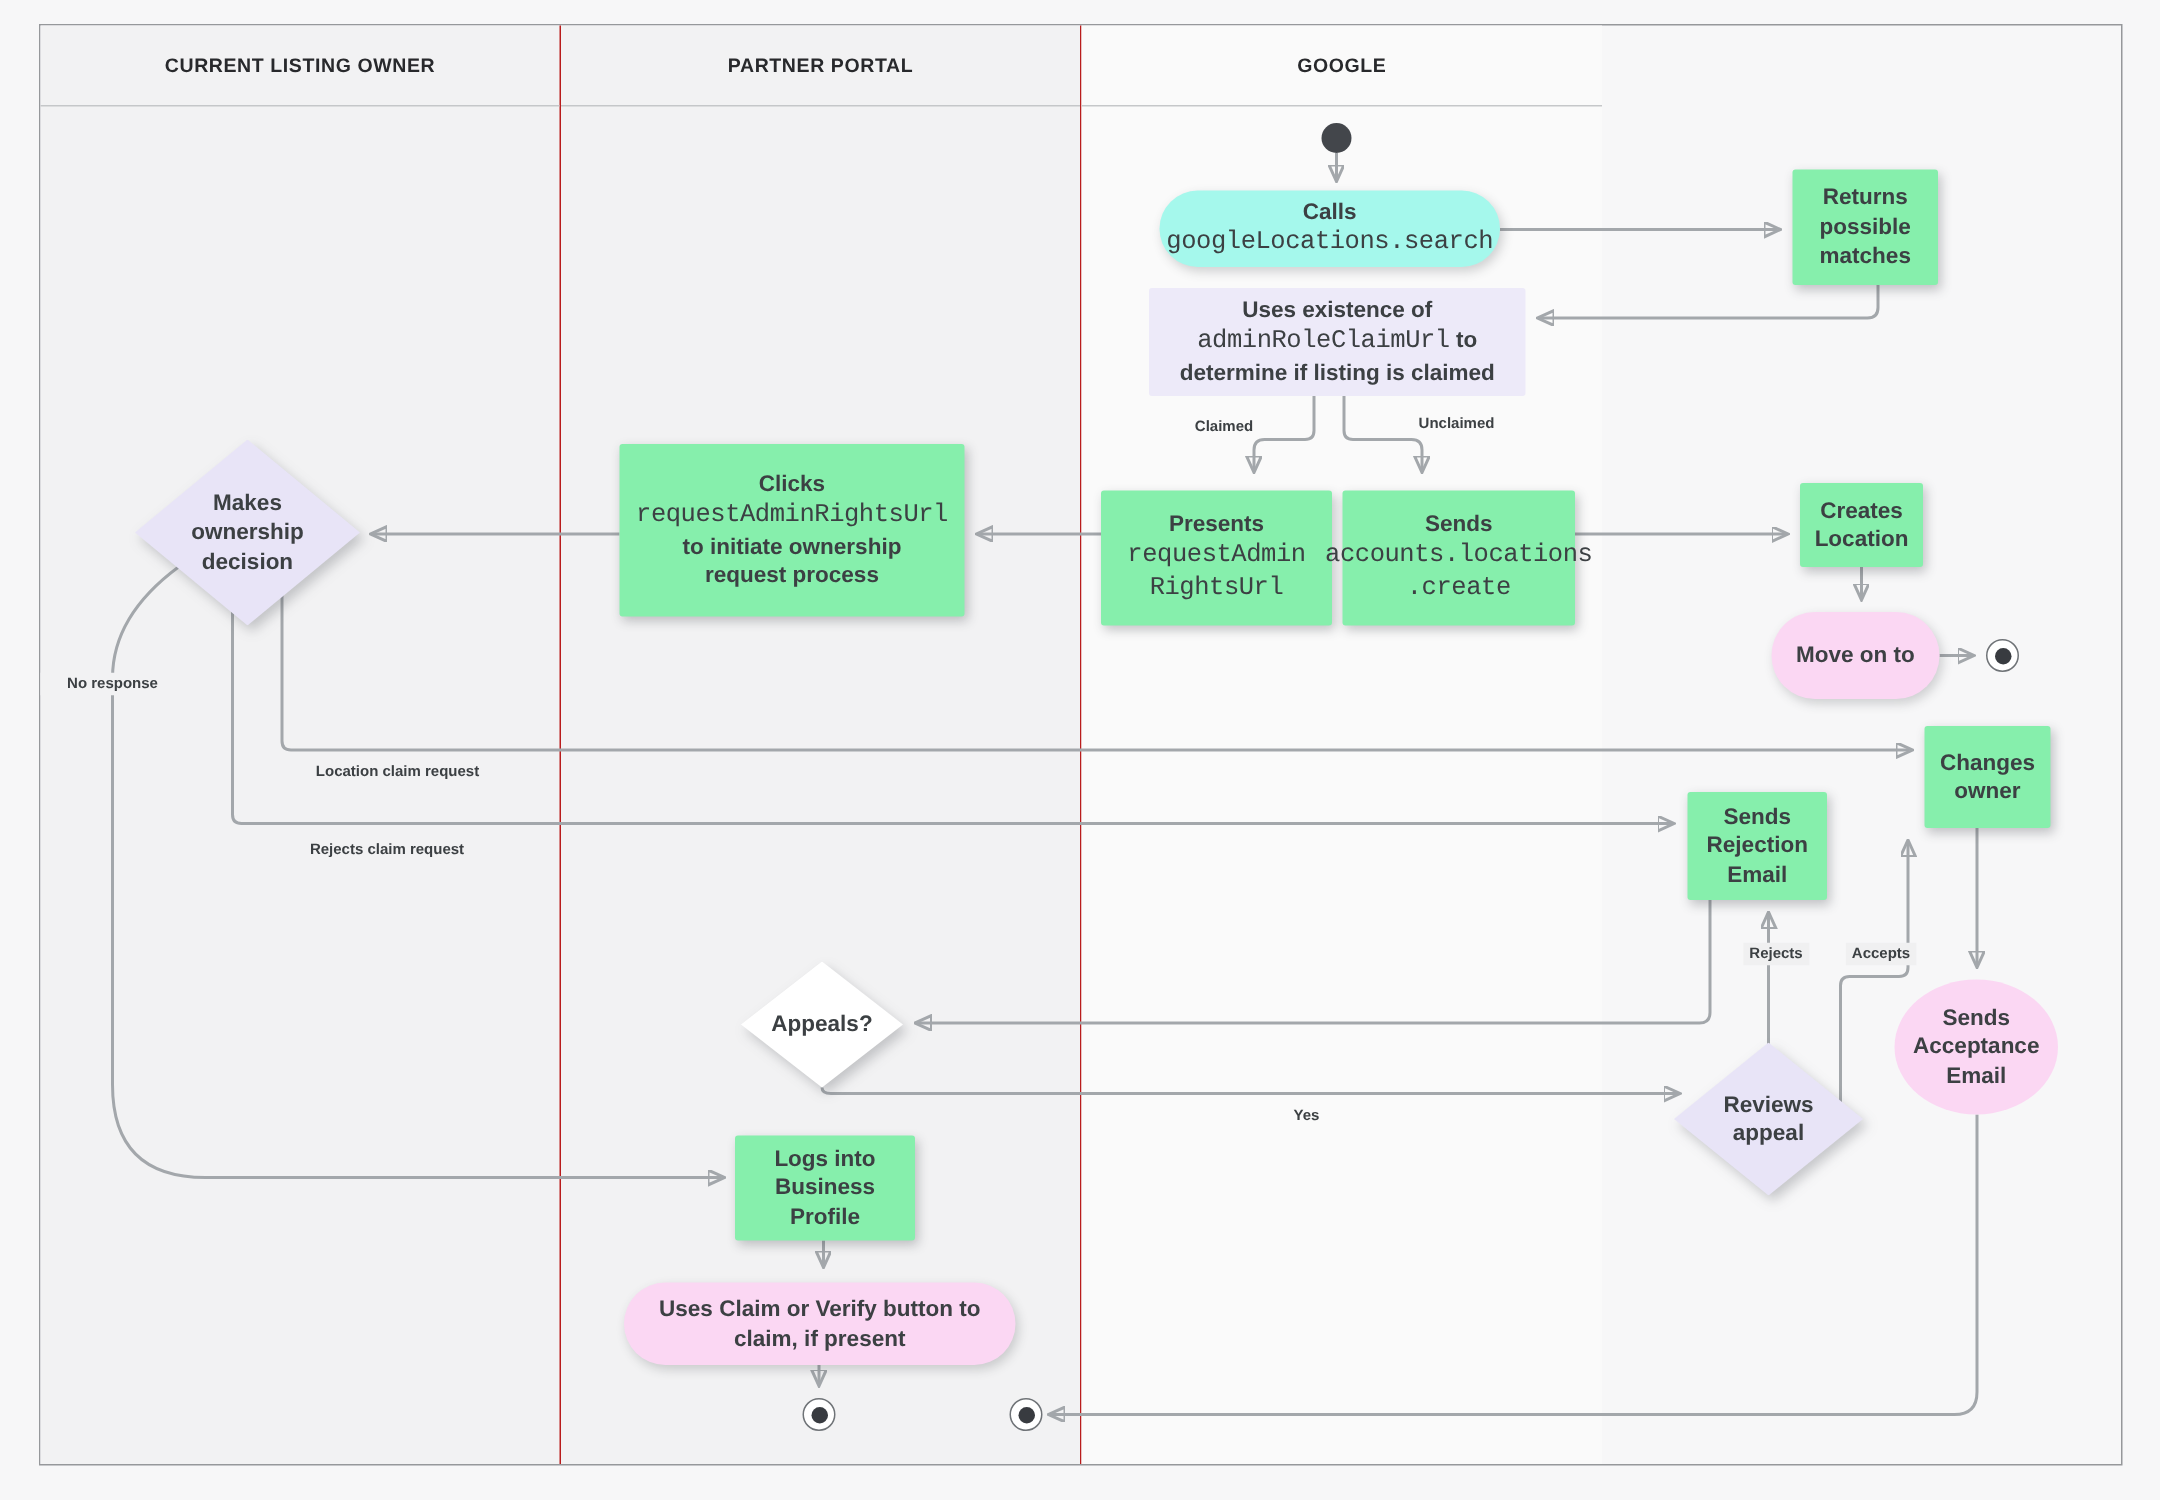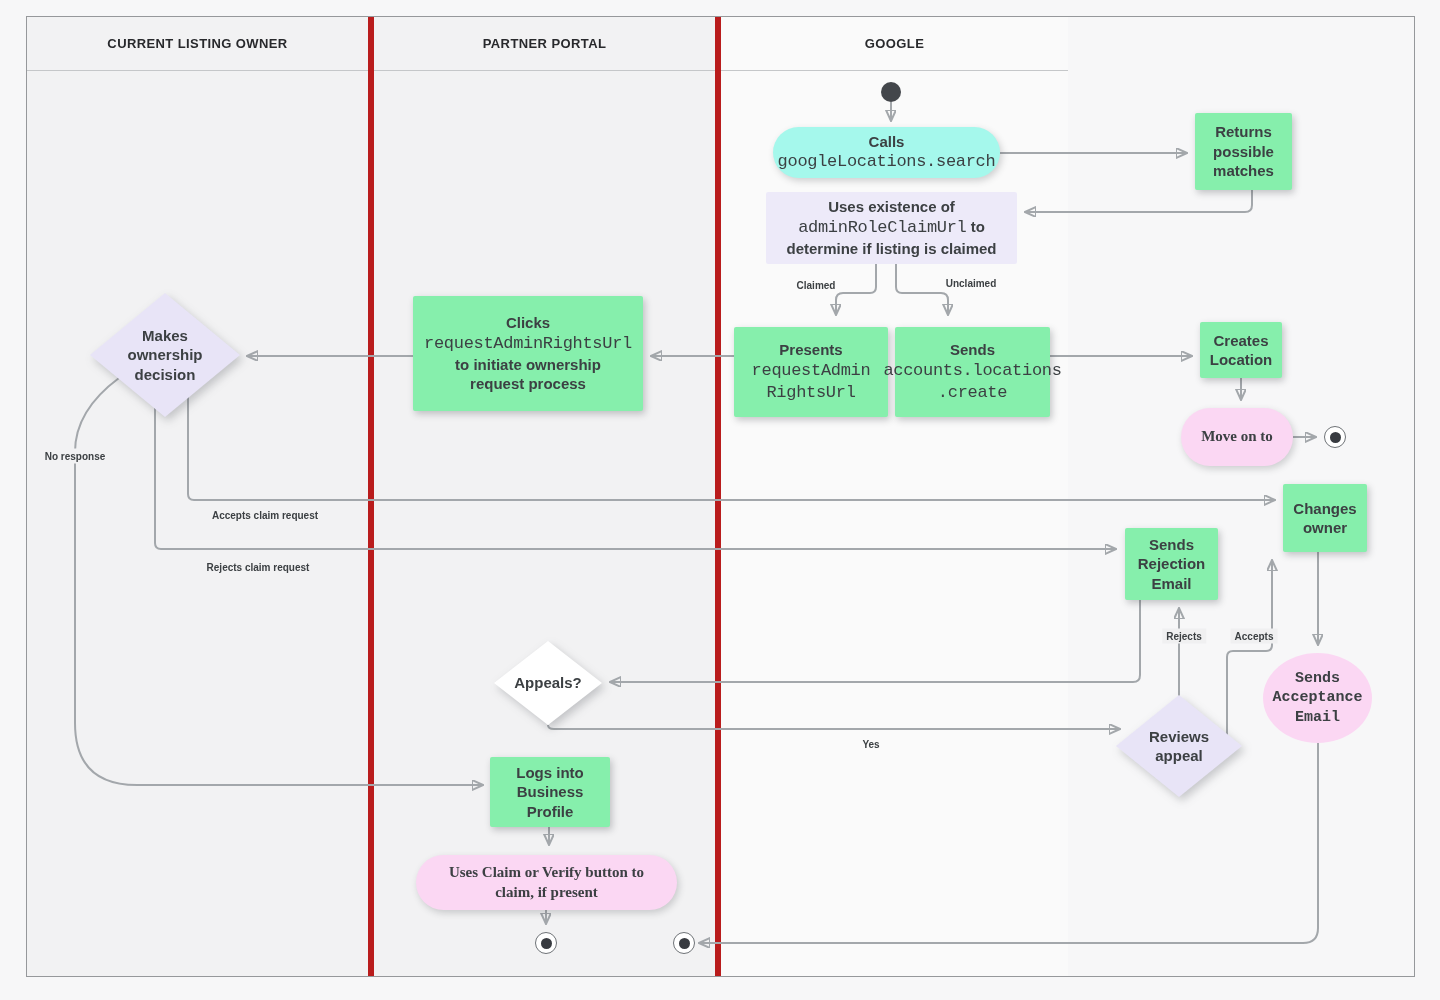--- a/index.html
+++ b/index.html
@@ -8,44 +8,44 @@
     background:#f7f7f8;
     font-family:"Liberation Sans", sans-serif;
     color:#3c4043;
     overflow:hidden;
   }
   
   .board{
     position:absolute;left:26px;top:16px;width:1387px;height:959px;
     border:1px solid #96989b;display:flex;
   }
-  .lane{position:relative;height:100%;border-right:6px solid #b91c1c;box-sizing:border-box;}
+  .lane{position:relative;height:100%;border-right:1px solid #b91c1c;box-sizing:border-box;}
   .lane:last-child{border-right:none;}
   .lane.odd{background:#f2f2f3;}
   .lane.even{background:#fafafa;}
   .lane-header{
     height:53px;border-bottom:1px solid #c5c7c9;
     display:flex;align-items:center;justify-content:center;
     font-size:13px;font-weight:700;letter-spacing:.4px;color:#28292c;
   }
   
   svg.wires{position:absolute;left:0;top:0;width:1440px;height:1000px;pointer-events:none;}
   svg.wires path{fill:none;stroke:var(--line,#a3a7ab);stroke-width:2;}
   
   .node{
     position:absolute;box-sizing:border-box;
     display:flex;flex-direction:column;align-items:center;justify-content:center;
     text-align:center;font-weight:700;font-size:15px;line-height:1.3;color:#3c4043;
   }
   .white{background:#86efac;border-radius:2px;box-shadow:2px 3px 7px rgba(55,58,66,.28);}
   .pill{border-radius:29px;box-shadow:2px 3px 7px rgba(55,58,66,.22);}
   .teal{background:var(--teal,#a5f8ec);}
-  .pink{background:var(--pink,#fbd7f3);font-family:Liberation Serif, serif;}
+  .pink{background:var(--pink,#fbd7f3);}
   .flat{background:var(--lavender-light,#edeaf9);border-radius:2px;}
-  .ellipse{border-radius:50%;background:var(--pink,#fbd7f3);font-family:Liberation Mono, monospace;}
+  .ellipse{border-radius:50%;background:var(--pink,#fbd7f3);}
   .code{font-family:"Liberation Mono", monospace;font-weight:400;font-size:17px;letter-spacing:-.3px;}
   .dwrap{position:absolute;filter:drop-shadow(3px 4px 4px rgba(55,58,66,.25));}
   .diamond{
     width:100%;height:100%;
     clip-path:polygon(50% 0,100% 50%,50% 100%,0 50%);
     display:flex;align-items:center;justify-content:center;
     text-align:center;font-weight:700;font-size:15px;line-height:1.3;color:#3c4043;
   }
   .diamond.lav{background:var(--lavender,#e8e4f7);}
   .diamond.white-d{background:#ffffff;}
@@ -112,21 +112,21 @@
   <path d="M548 725 Q548 729 554 729 L1118 729" marker-end="url(#ah)"></path>
   <path d="M119 378 C92 398 75 422 75 452 L75 723 Q75 785 137 785 L481 785" marker-end="url(#ah)"></path>
   <path d="M549 827 L549 843" marker-end="url(#ah)"></path>
   <path d="M546 905 L546 922" marker-end="url(#ah)"></path>
   <path d="M1318 743 L1318 928 Q1318 943 1303 943 L701 943" marker-end="url(#ah)"></path>
 </svg>
 
 <div class="elabel" style="left:816px;top:285px">Claimed</div>
 <div class="elabel" style="left:971px;top:283px">Unclaimed</div>
 <div class="elabel wrap badge-lane1" style="left:75px;top:456px">No response</div>
-<div class="elabel" style="left:265px;top:515px">Accepts claim request</div>
+<div class="elabel" style="left:265px;top:515px">Location claim request</div>
 <div class="elabel" style="left:258px;top:567px">Rejects claim request</div>
 <div class="elabel badge-gray" style="left:1184px;top:636px">Rejects</div>
 <div class="elabel badge-gray" style="left:1254px;top:636px">Accepts</div>
 <div class="elabel badge-light" style="left:871px;top:744px">Yes</div>
 
 <div class="startdot" style="left:881px;top:82px"></div>
 <div class="enddot" style="left:1324px;top:426px"></div>
 <div class="enddot" style="left:535px;top:932px"></div>
 <div class="enddot" style="left:673px;top:932px"></div>
 

